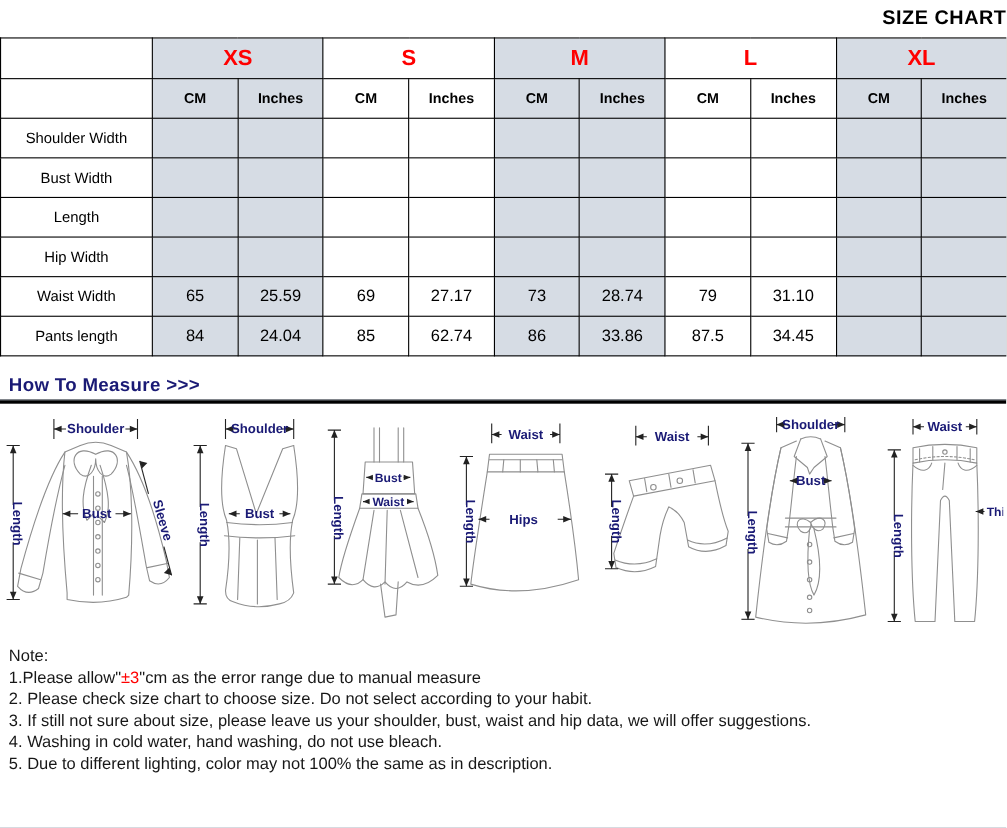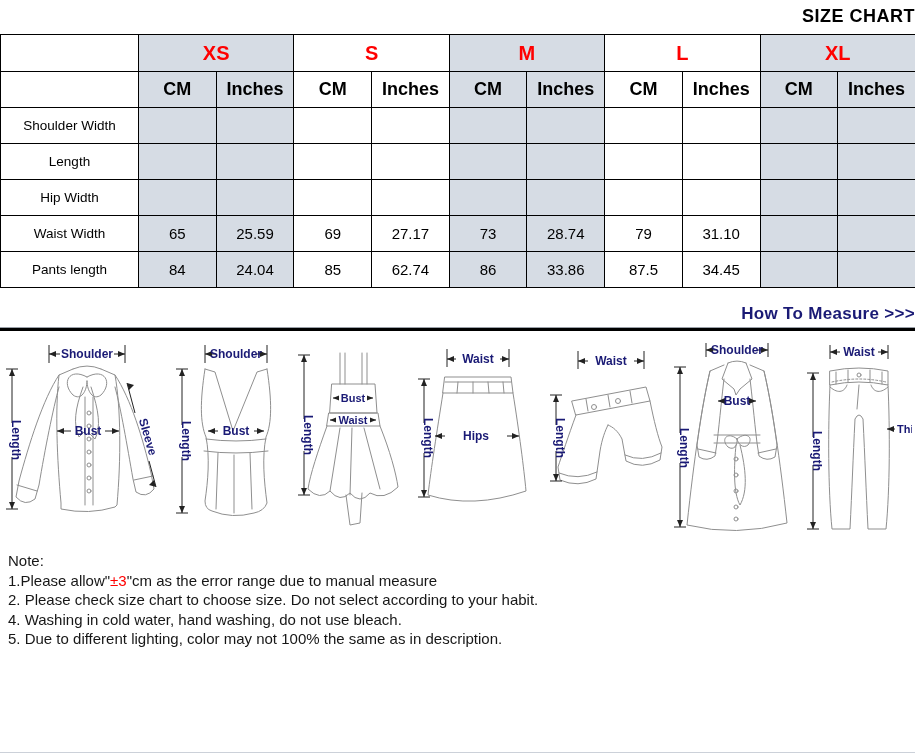--- a/index.html
+++ b/index.html
@@ -8,27 +8,27 @@
 
   
   .title{ text-align:right; font-size:18px; font-weight:bold; letter-spacing:.5px; padding:6px 0 7px; }
 
   
   table.size-chart{ border-collapse:collapse; width:915px; table-layout:fixed; }
   table.size-chart col.c-label{width:138px;}
   table.size-chart col.c-val{width:77.7px;}
   table.size-chart th, table.size-chart td{ border:1px solid #000; text-align:center; vertical-align:middle; padding:0; background:#fff; }
   th.size-name{ color:#ff0000; font-size:20px; font-weight:bold; height:36px; }
-  th.unit{ font-size:18px; font-weight:bold; height:35px; }
+  th.unit{ font-size:13px; font-weight:bold; height:35px; }
   tbody th.rowlabel{ font-weight:normal; font-size:13.5px; height:35px; }
   td.val{ font-size:15px; height:35px; }
   .shade{ background:#d6dce4 !important; }
 
   
-  .measure-heading{ color:#1a1a75; font-size:17px; font-weight:bold; padding:16px 0 3px 8px; letter-spacing:.3px;text-align:right; }
+  .measure-heading{ color:#1a1a75; font-size:17px; font-weight:bold; padding:16px 0 3px 8px; letter-spacing:.3px; }
   .divider{ height:3px; background:#000; border-top:1px solid #9aa0a8; }
 
   
   .figures{ display:flex; justify-content:space-between; align-items:flex-start; padding:8px 3px 0 3px; height:200px; }
   .figures svg{ display:block; }
   .garment{ fill:none; stroke:#8f8f8f; stroke-width:1; stroke-linejoin:round; stroke-linecap:round; }
   .al{ stroke:#222; stroke-width:1; }
   .ah{ fill:#222; stroke:none; }
   .flabel{ font-family:"Liberation Sans",sans-serif; font-size:12px; font-weight:bold; fill:#1a1a75; }
   .flabel-sm{ font-size:11px; }
@@ -77,20 +77,33 @@
         <th class="unit shade">Inches</th>
         <th class="unit">CM</th>
         <th class="unit">Inches</th>
         <th class="unit shade">CM</th>
         <th class="unit shade">Inches</th>
       </tr>
     </thead>
     <tbody>
       <tr>
         <th class="rowlabel">Shoulder Width</th>
+        <td class="val shade"></td>
+        <td class="val shade"></td>
+        <td class="val"></td>
+        <td class="val"></td>
+        <td class="val shade"></td>
+        <td class="val shade"></td>
+        <td class="val"></td>
+        <td class="val"></td>
+        <td class="val shade"></td>
+        <td class="val shade"></td>
+      </tr>
+      <tr>
+        <th class="rowlabel">Bust Width</th>
         <td class="val shade"></td>
         <td class="val shade"></td>
         <td class="val"></td>
         <td class="val"></td>
         <td class="val shade"></td>
         <td class="val shade"></td>
         <td class="val"></td>
         <td class="val"></td>
         <td class="val shade"></td>
         <td class="val shade"></td>
@@ -363,17 +376,18 @@
       <text class="flabel flabel-sm" x="94" y="94" text-anchor="start">Thigh</text>
       <text class="flabel" x="10" y="112" text-anchor="middle" transform="rotate(90 10 112)">Length</text>
     </svg>
 
   </div>
 
   <div class="notes">
     <div>Note:</div>
     <div><span>1.Please allow"</span><span class="note-red">±3</span><span>"cm as the error range due to manual measure</span></div>
     <div>2. Please check size chart to choose size. Do not select according to your habit.</div>
+    <div>3. If still not sure about size, please leave us your shoulder, bust, waist and hip data, we will offer suggestions.</div>
     <div>4. Washing in cold water, hand washing, do not use bleach.</div>
     <div>5. Due to different lighting, color may not 100% the same as in description.</div>
   </div>
 
 </div>
 
 </body></html>

